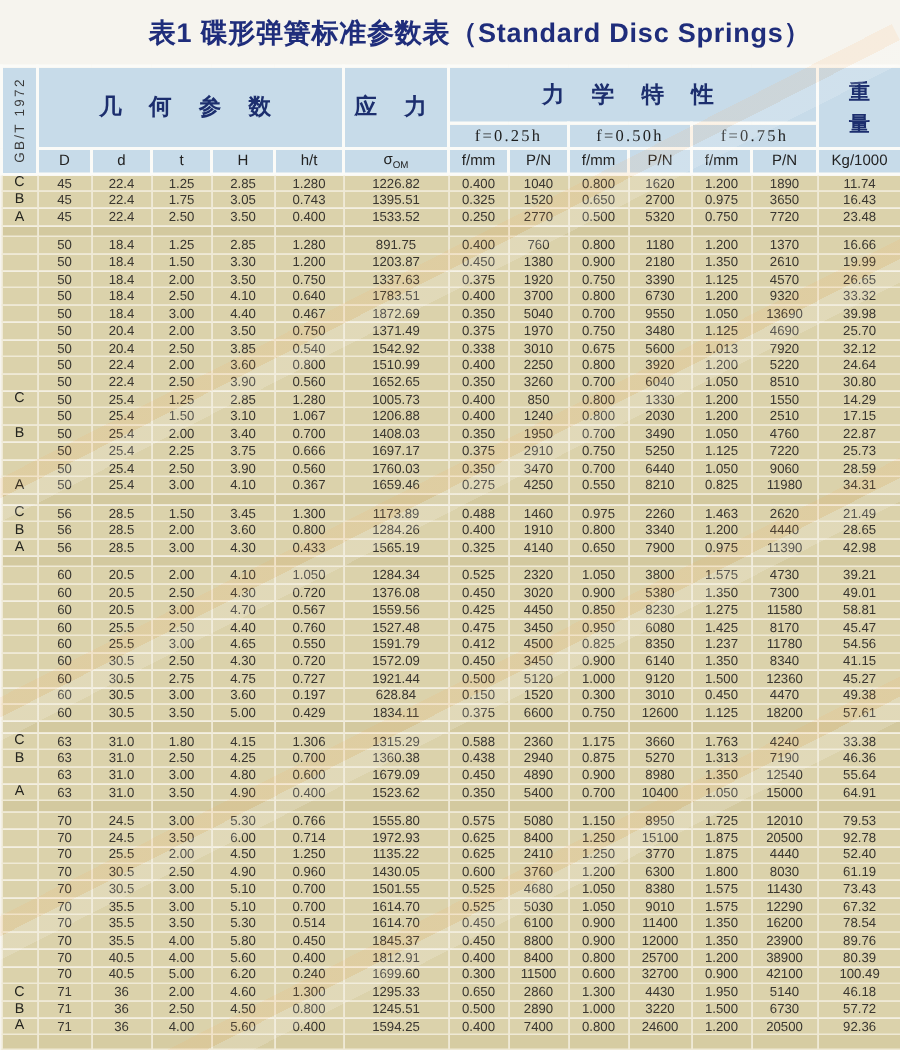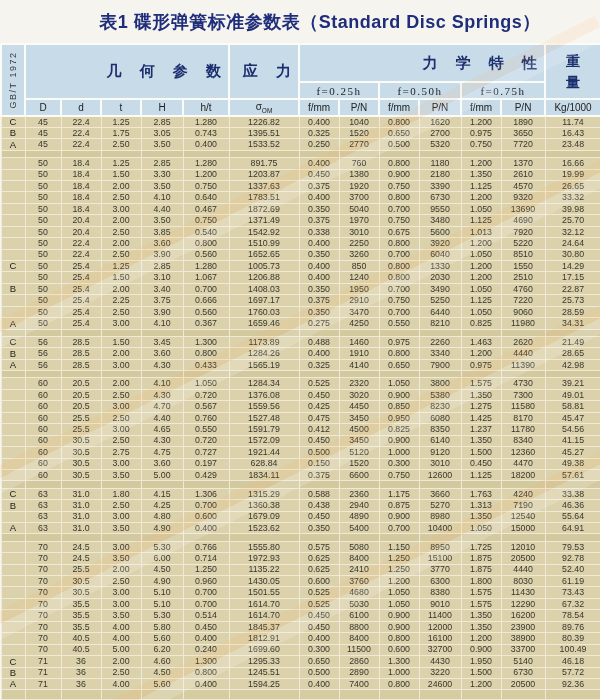--- a/index.html
+++ b/index.html
@@ -9,21 +9,21 @@
 
   .title-bar { height:43px; display:flex; align-items:center; justify-content:center;
     background:#f6f4ee;margin-left:40px; }
   .title-text { color:#1f2d7b; font-weight:bold; font-size:18px; letter-spacing:0.5px; }
 
   table.spring { width:600px; height:657px; border-collapse:collapse; table-layout:fixed; }
 
   thead th { background:#c7dbe9; border:2px solid #fbfbf8; vertical-align:middle;
     text-align:center; font-weight:normal; overflow:hidden; }
   tr.h1 { height:38px; } tr.h2 { height:17px; } tr.h3 { height:17px; }
-  th.big { font-size:15px; font-weight:bold; color:#1c2e6e; letter-spacing:7px;text-align:right; }
+  th.big { font-size:15px; font-weight:bold; color:#1c2e6e; letter-spacing:7px; }
   th.weight-th { font-size:14px; font-weight:bold; color:#1c2e6e; line-height:1.5; }
   th.defl { font-size:11px; color:#1d1d1d; letter-spacing:1.5px;font-family:Liberation Serif, serif; }
   th.colhead { font-size:10px; color:#222; }
   th.sigma-th { font-size:10px; color:#222; }
   .sub { font-size:6.5px; vertical-align:sub; }
   th.gbt { position:relative; }
   th.gbt .vert { position:absolute; left:50%; top:50%;
     transform:translate(-50%,-50%) rotate(-90deg); white-space:nowrap;
     font-size:9px; letter-spacing:1.5px; color:#3a3a3a; }
 
@@ -859,39 +859,39 @@
           <td class="cls"></td>
           <td>70</td>
           <td>40.5</td>
           <td>4.00</td>
           <td>5.60</td>
           <td>0.400</td>
           <td>1812.91</td>
           <td>0.400</td>
           <td>8400</td>
           <td>0.800</td>
-          <td>16100</td>
+          <td>25700</td>
           <td>1.200</td>
           <td>38900</td>
           <td>80.39</td>
         </tr>
         <tr>
           <td class="cls"></td>
           <td>70</td>
           <td>40.5</td>
           <td>5.00</td>
           <td>6.20</td>
           <td>0.240</td>
           <td>1699.60</td>
           <td>0.300</td>
           <td>11500</td>
           <td>0.600</td>
           <td>32700</td>
           <td>0.900</td>
-          <td>33700</td>
+          <td>42100</td>
           <td>100.49</td>
         </tr>
         <tr>
           <td class="cls">C</td>
           <td>71</td>
           <td>36</td>
           <td>2.00</td>
           <td>4.60</td>
           <td>1.300</td>
           <td>1295.33</td>

